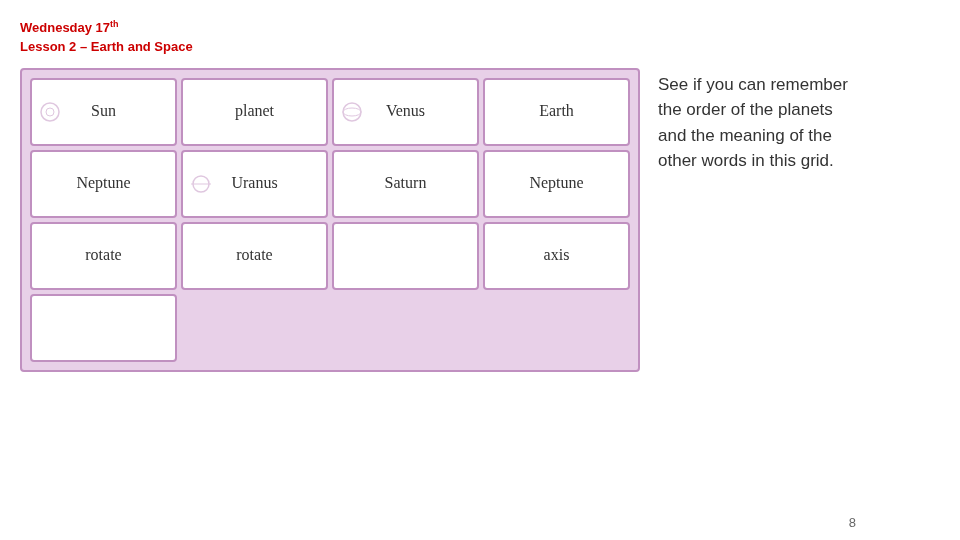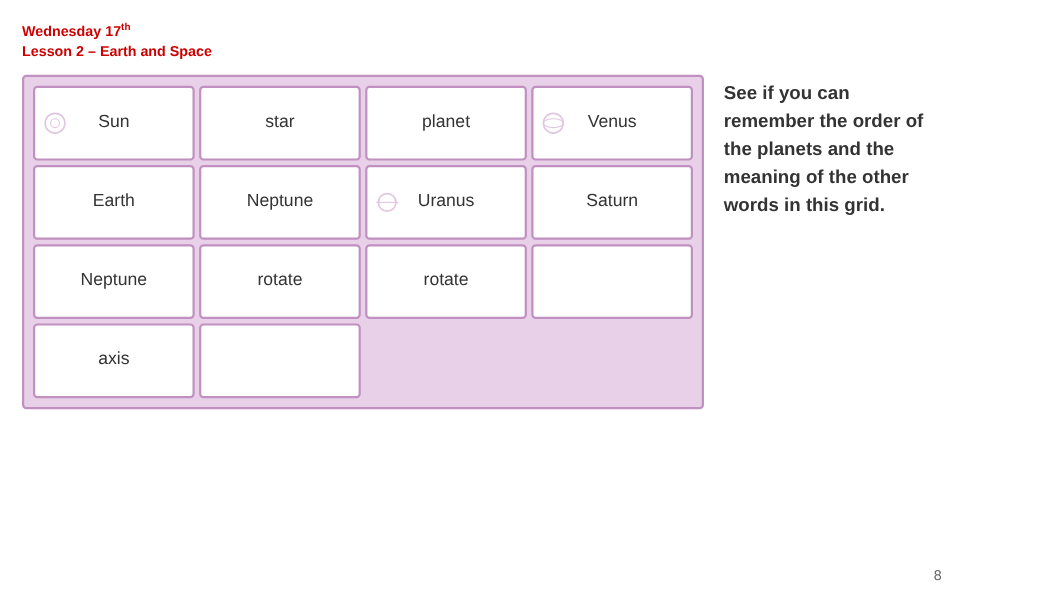--- a/index.html
+++ b/index.html
@@ -36,20 +36,21 @@
     .content-area {
       display: flex;
       flex-direction: row;
       gap: 18px;
       align-items: flex-start;
     }
 
     .grid-section {
       width: 620px;
       flex-shrink: 0;
+      font-family: Liberation Serif, serif;
     }
 
     .word-grid {
       display: grid;
       grid-template-columns: repeat(4, 1fr);
       grid-template-rows: auto auto auto auto;
       gap: 4px;
       background: #e8d0e8;
       border: 2px solid #c090c0;
       border-radius: 4px;
@@ -85,21 +86,20 @@
       height: 24px;
       opacity: 0.5;
     }
 
     .right-section {
       flex: 1;
       display: flex;
       flex-direction: column;
       gap: 20px;
       padding-top: 4px;
-      font-weight: bold;
     }
 
     .instruction-text {
       font-size: 17px;
       line-height: 1.5;
       color: #333;
     }
 
     .page-number {
       position: absolute;
@@ -123,23 +123,20 @@
   <div class="content-area">
     <div class="grid-section">
       <div class="word-grid">
 
         <div class="grid-cell">
           <svg class="planet-icon" viewBox="0 0 24 24">
             <circle cx="12" cy="12" r="9" fill="none" stroke="#c090c0" stroke-width="1.5"></circle>
             <circle cx="12" cy="12" r="4" fill="none" stroke="#c090c0" stroke-width="1"></circle>
           </svg>
           <span class="cell-text">Sun</span>
-        </div>
-        <div class="grid-cell">
-          <span class="cell-text">star</span>
         </div>
         <div class="grid-cell">
           <span class="cell-text">planet</span>
         </div>
 
         <div class="grid-cell">
           <svg class="planet-icon" viewBox="0 0 24 24">
             <circle cx="12" cy="12" r="9" fill="none" stroke="#c090c0" stroke-width="1.5"></circle>
             <ellipse cx="12" cy="12" rx="9" ry="4" fill="none" stroke="#c090c0" stroke-width="1"></ellipse>
           </svg>

